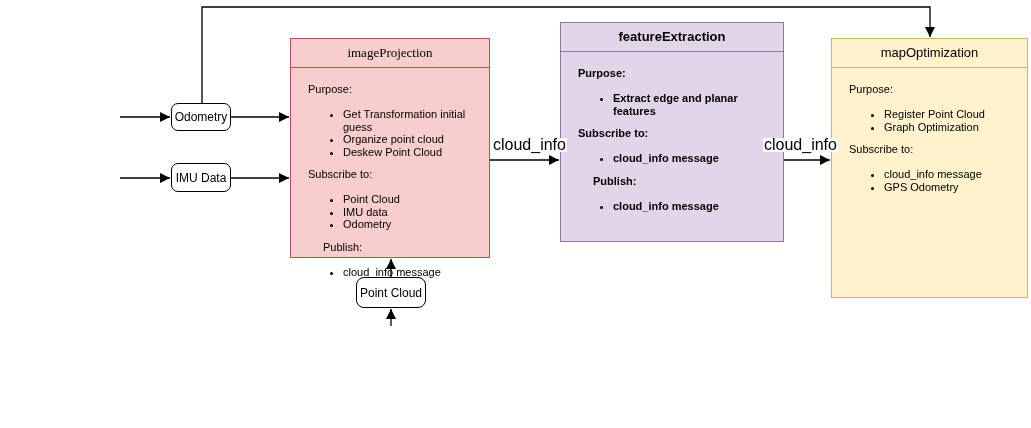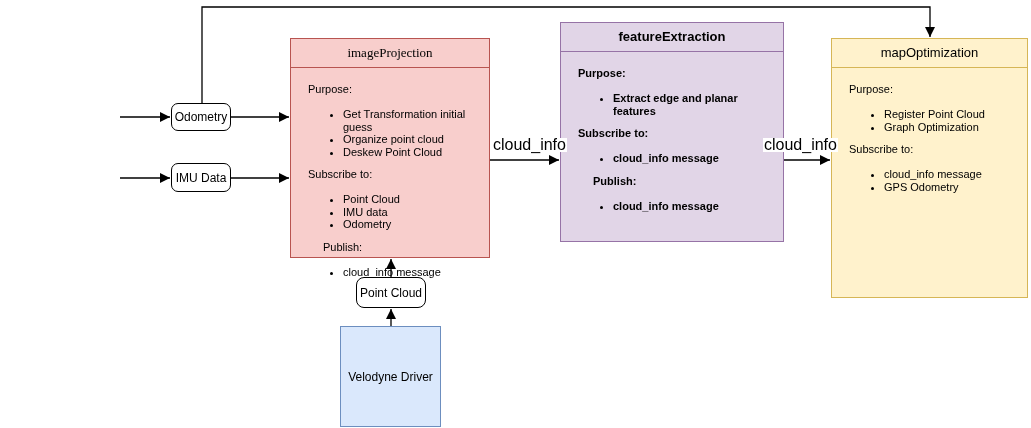--- a/index.html
+++ b/index.html
@@ -135,20 +135,17 @@
         <li>cloud_info message</li>
         <li>GPS Odometry</li>
       </ul>
     </div>
   </div>
 
   <div class="node simple pill point-cloud">
     <span>Point Cloud</span>
   </div>
 
-  <div class="node simple blue velodyne">
-    <span>Velodyne Driver</span>
-  </div>
 
   <div class="edge-label lbl-cloud1">cloud_info</div>
   <div class="edge-label lbl-cloud2">cloud_info</div>
 
 </div>
 
 </body></html>

